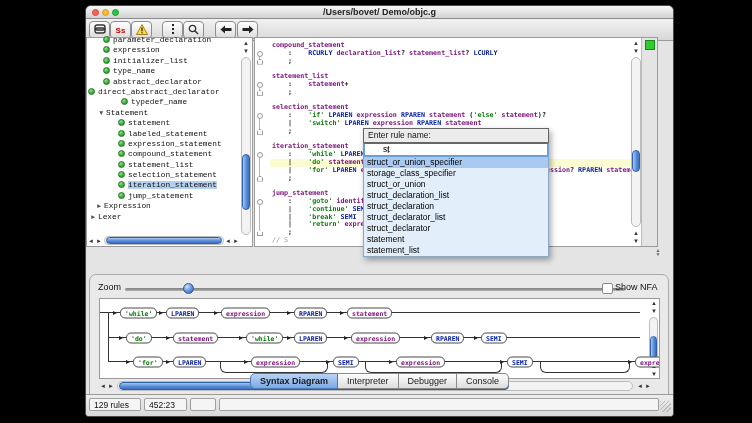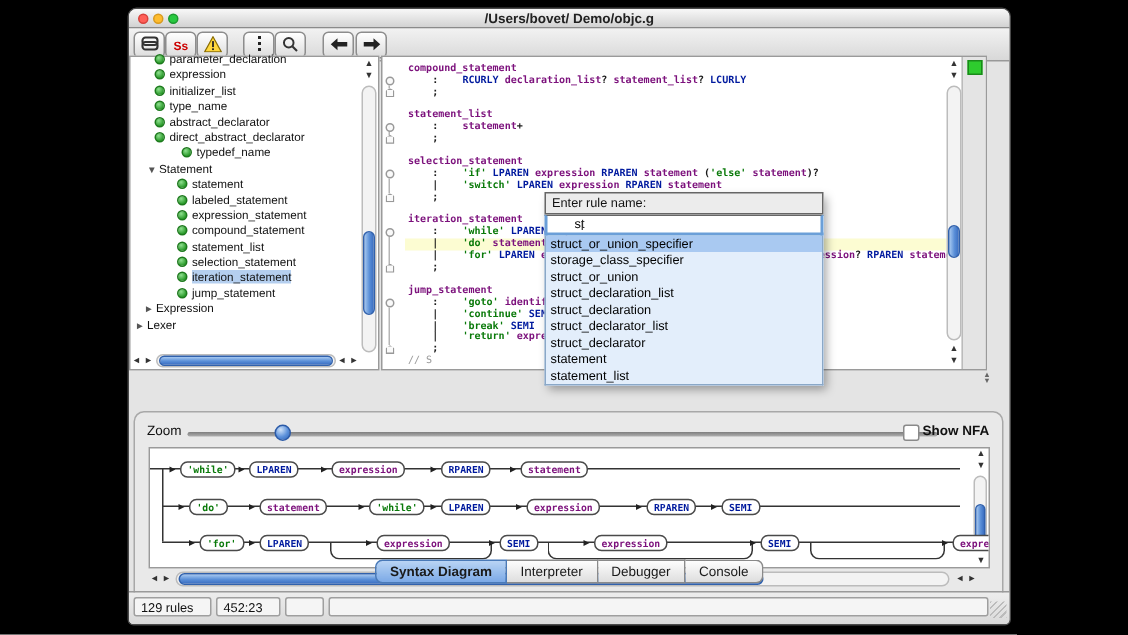--- a/index.html
+++ b/index.html
@@ -16,21 +16,21 @@
   .toolbar{position:absolute;left:0;top:13px;width:100%;height:21px;
            background:linear-gradient(#f2f2f2,#d8d8d8);border-bottom:1px solid #999;}
   .tbtn{position:absolute;top:2px;width:19px;height:16px;background:linear-gradient(#fff,#dcdcdc);
         border:1px solid #8d8d8d;border-radius:4px;display:flex;align-items:center;justify-content:center;
         font-size:8px;font-weight:bold;}
   
   .pane{position:absolute;background:#fff;border:1px solid #9a9a9a;box-sizing:border-box;}
   
   #tree{position:absolute;left:1px;top:0;right:12px;bottom:10px;overflow:hidden;margin-top:-3px;}
   .trow{height:10.4px;line-height:10.4px;font-size:7.8px;color:#111;white-space:nowrap;position:relative;}
-  .trow .lbl{vertical-align:top;}
+  .trow .lbl{vertical-align:top;font-family:Liberation Mono, monospace;}
   .trow.sel .lbl{background:#b5cfef;}
   .ricon{display:inline-block;width:7px;height:7px;border-radius:50%;margin:1px 3px 0 0;
          background:radial-gradient(circle at 35% 30%,#8fe08f,#2f9e2f 70%);border:1px solid #1d7a1d;
          box-sizing:border-box;vertical-align:top;}
   .tri{display:inline-block;width:8px;font-size:6.5px;color:#555;}
   
   .sb-track{position:absolute;background:#f3f3f3;border:1px solid #bcbcbc;box-sizing:border-box;border-radius:5px;}
   .sb-thumb{position:absolute;border-radius:5px;border:1px solid #3061ad;box-sizing:border-box;
             background:linear-gradient(90deg,#a6c8f0,#5a8fd8 55%,#3c6fc2);}
   .sb-thumb.h{background:linear-gradient(#a6c8f0,#5a8fd8 55%,#3c6fc2);}
@@ -58,21 +58,21 @@
   .pitem.sel{background:#a9c9f1;}
   
   #panel{position:absolute;left:3px;top:248px;width:580px;height:137px;background:#e9e9e9;
          border:1px solid #a8a8a8;border-radius:7px;box-sizing:border-box;margin-top:20px;}
   .zlabel{position:absolute;left:8px;top:7px;font-size:9px;color:#111;}
   .ztrack{position:absolute;left:35px;top:13px;width:500px;height:3px;border-radius:2px;
           background:linear-gradient(#7e7e7e,#b0b0b0);}
   .zthumb{position:absolute;left:93px;top:8px;width:11px;height:11px;border-radius:50%;
           background:radial-gradient(circle at 35% 28%,#cfe2f8,#5b90da 55%,#2f62b4);border:1px solid #2c5ba8;box-sizing:border-box;}
   .nfa-box{position:absolute;left:512px;top:8px;width:9px;height:9px;background:#fff;border:1px solid #8a8a8a;border-radius:2px;}
-  .nfa-lbl{position:absolute;left:525px;top:7px;font-size:9px;font-weight:bold;color:#111;}
+  .nfa-lbl{position:absolute;left:525px;top:7px;font-size:9px;font-weight:normal;color:#111;}
   #diagram{position:absolute;left:9px;top:23px;width:561px;height:81px;background:#fff;
            border:1px solid #9a9a9a;box-sizing:border-box;overflow:hidden;}
   .dline{position:absolute;height:1px;background:#333;}
   .dtrunk{position:absolute;width:1px;background:#333;}
   .dbox{position:absolute;transform:translateY(-50%);background:#fff;border:1px solid #4a4a4a;border-radius:5px;
         font-family:"DejaVu Sans Mono",monospace;font-size:6.5px;font-weight:bold;line-height:10px;height:11px;
         padding:0 4px;white-space:nowrap;box-sizing:border-box;}
   .darr{position:absolute;width:0;height:0;border-left:4px solid #222;border-top:2.5px solid transparent;
         border-bottom:2.5px solid transparent;transform:translateY(-50%);}
   .dloop{position:absolute;border:1px solid #333;border-top:none;border-radius:0 0 6px 6px;box-sizing:border-box;}
@@ -148,21 +148,21 @@
     </div>
   </div>
 
   <div class="pane" style="left:0;top:31px;width:167px;height:210px;">
     <div id="tree">
         <div class="trow" style="padding-left: 15px;"><span class="ricon"></span><span class="lbl">parameter_declaration</span></div>
         <div class="trow" style="padding-left: 15px;"><span class="ricon"></span><span class="lbl">expression</span></div>
         <div class="trow" style="padding-left: 15px;"><span class="ricon"></span><span class="lbl">initializer_list</span></div>
         <div class="trow" style="padding-left: 15px;"><span class="ricon"></span><span class="lbl">type_name</span></div>
         <div class="trow" style="padding-left: 15px;"><span class="ricon"></span><span class="lbl">abstract_declarator</span></div>
-        <div class="trow" style="padding-left: 15px;"><span class="ricon"></span><span class="lbl">direct_abstract_declarator</span></div>
+        <div class="trow" style=""><span class="ricon"></span><span class="lbl">direct_abstract_declarator</span></div>
         <div class="trow" style="padding-left: 33px;"><span class="ricon"></span><span class="lbl">typedef_name</span></div>
         <div class="trow" style="padding-left: 10px;"><span class="tri">▼</span><span class="lbl">Statement</span></div>
         <div class="trow" style="padding-left: 30px;"><span class="ricon"></span><span class="lbl">statement</span></div>
         <div class="trow" style="padding-left: 30px;"><span class="ricon"></span><span class="lbl">labeled_statement</span></div>
         <div class="trow" style="padding-left: 30px;"><span class="ricon"></span><span class="lbl">expression_statement</span></div>
         <div class="trow" style="padding-left: 30px;"><span class="ricon"></span><span class="lbl">compound_statement</span></div>
         <div class="trow" style="padding-left: 30px;"><span class="ricon"></span><span class="lbl">statement_list</span></div>
         <div class="trow" style="padding-left: 30px;"><span class="ricon"></span><span class="lbl">selection_statement</span></div>
         <div class="trow sel" style="padding-left: 30px;"><span class="ricon"></span><span class="lbl">iteration_statement</span></div>
         <div class="trow" style="padding-left: 30px;"><span class="ricon"></span><span class="lbl">jump_statement</span></div>

